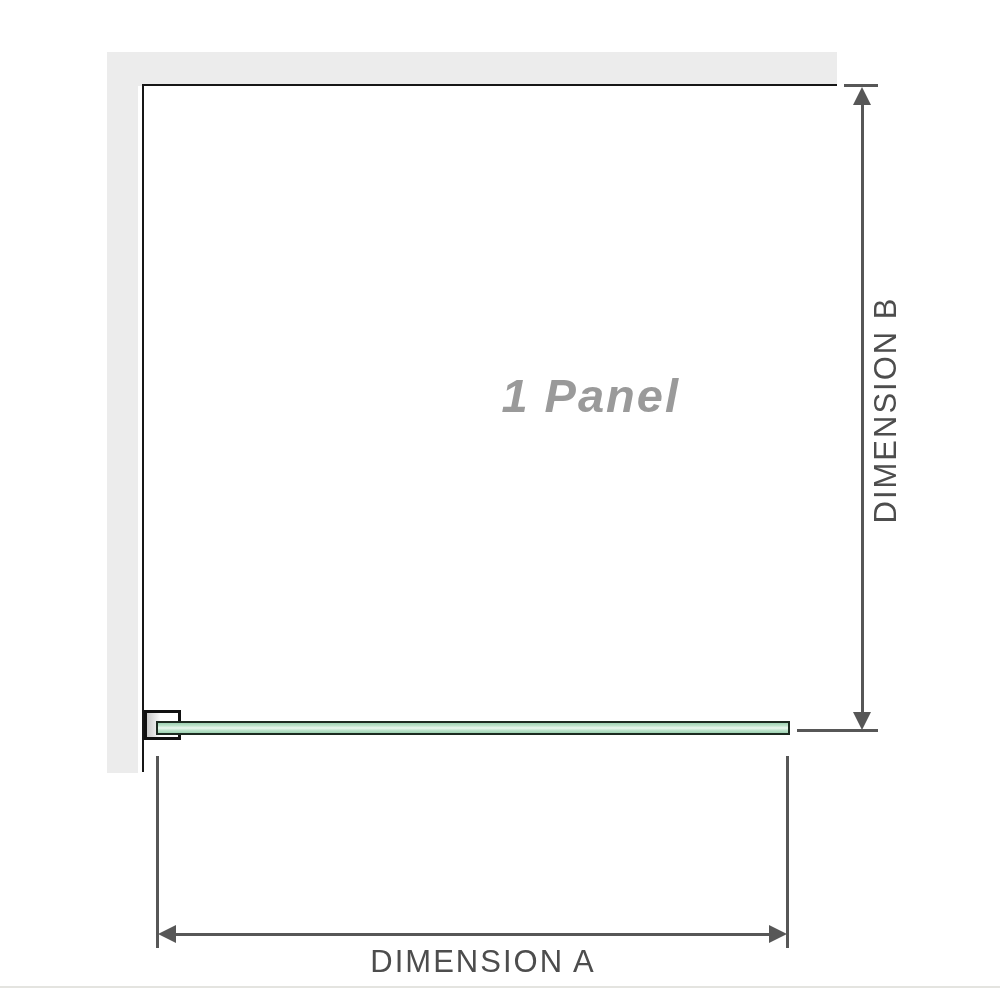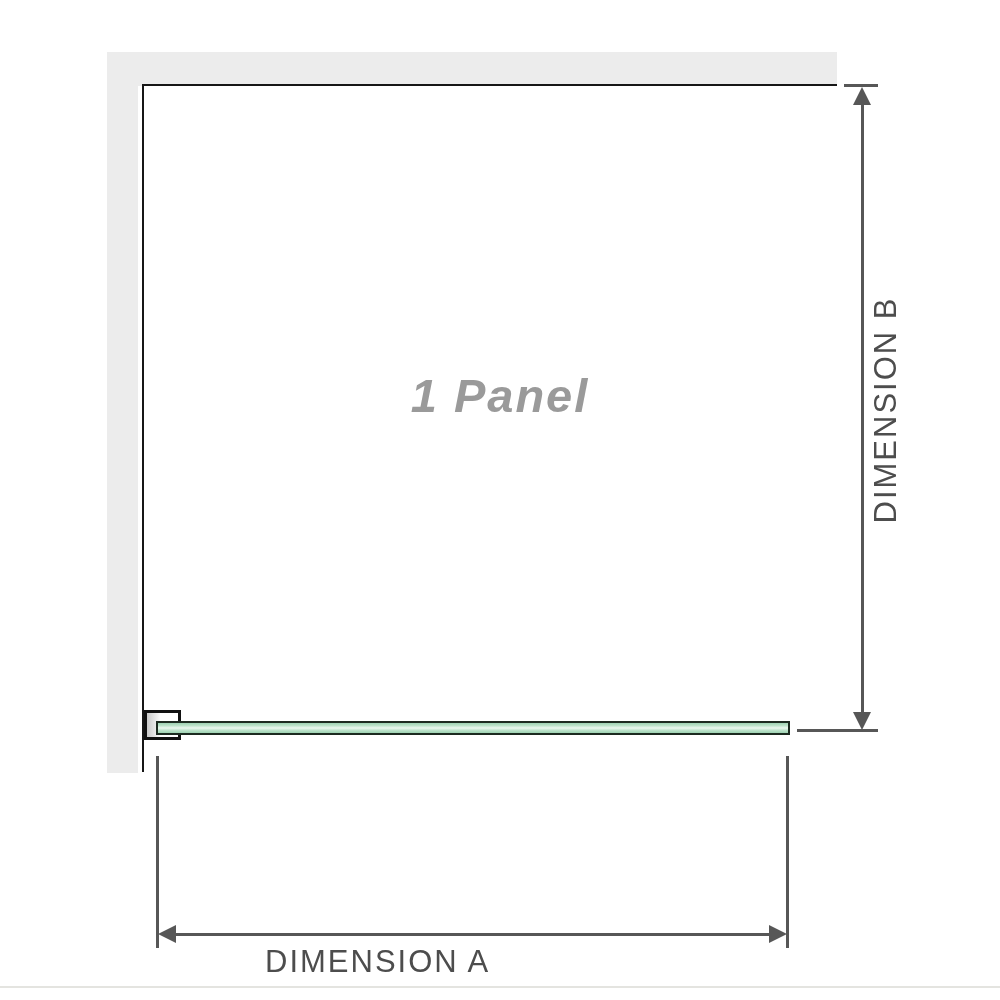--- a/index.html
+++ b/index.html
@@ -38,21 +38,21 @@
   .outline-left {
     left: 142px; top: 84px;
     width: 2px; height: 688px;
     background: #161616;
   }
 
   
   .watermark {
     left: 320px; top: 368px;
     width: 360px;
-    text-align: center;
+    text-align: right;
     font-size: 47px;
     font-style: italic;
     font-weight: 600;
     letter-spacing: 2px;
     color: #9a9a9a;
   }
 
   
   .bracket {
     left: 144px; top: 710px;
@@ -115,24 +115,24 @@
   .dima-line      { left: 170px; top: 933px; width: 605px; height: 3px; }
 
   .dim-label {
     color: #4d4d4d;
     font-size: 31px;
     font-weight: 300;
     letter-spacing: 2px;
     white-space: nowrap;
   }
   .dima-label {
-    left: 265px; top: 944px;
+    left: 283px; top: 944px;
     width: 400px; height: 36px;
     line-height: 36px;
-    text-align: left;
+    text-align: center;
   }
   .dimb-label {
     left: 686px; top: 392px;
     width: 400px; height: 36px;
     line-height: 36px;
     text-align: center;
     transform: rotate(-90deg);
   }
 
   

